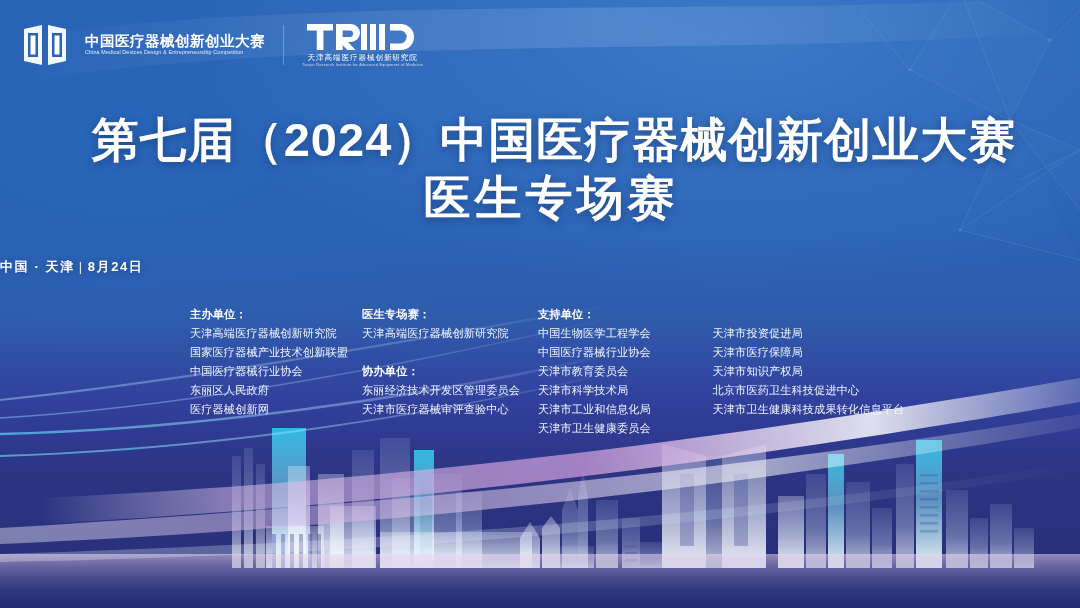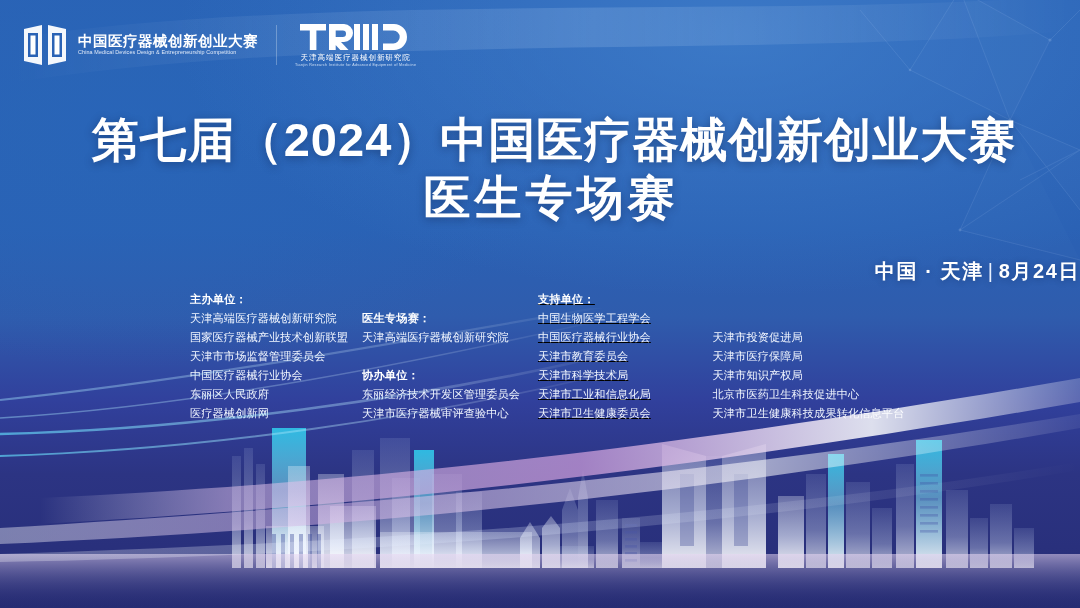--- a/index.html
+++ b/index.html
@@ -12,21 +12,21 @@
       radial-gradient(ellipse 700px 380px at 12% 20%, rgba(40,104,186,.55) 0%, rgba(40,104,186,0) 65%),
       linear-gradient(180deg,#2a62b5 0%, #2a61b4 38%, #2f5cad 52%, #31409c 66%, #2c3483 78%, #29307c 90%, #262c73 100%);
   }
 
   
   .poly{position:absolute;top:0;right:0;width:420px;height:300px;opacity:.30;pointer-events:none;}
   .streaks-top{position:absolute;top:0;left:0;width:100%;height:250px;opacity:.55;pointer-events:none;}
 
   
   .header{position:absolute;top:22px;left:22px;display:flex;align-items:center;gap:18px;}
-  .logo-left{display:flex;align-items:center;gap:10px;}
+  .logo-left{display:flex;align-items:center;gap:17px;}
   .logo-mark{width:46px;height:44px;flex:0 0 auto;}
   .logo-text{display:flex;flex-direction:column;justify-content:center;gap:2px;}
   .logo-cn{font-size:14.5px;font-weight:bold;color:#ffffff;letter-spacing:.5px;line-height:1;white-space:nowrap;}
   .logo-en{font-size:5.4px;color:#e3ecfa;letter-spacing:.12px;line-height:1;white-space:nowrap;transform:scaleY(1.05);}
   .logo-divider{width:1px;height:40px;background:rgba(255,255,255,.28);}
   .logo-right{display:flex;flex-direction:column;align-items:center;gap:2px;}
   .triid{height:30px;}
   .triid-cn{font-size:7.6px;color:#ffffff;letter-spacing:.9px;line-height:1;white-space:nowrap;}
   .triid-en{font-size:3.6px;color:#cfe0f6;letter-spacing:.35px;line-height:1;white-space:nowrap;}
 
@@ -38,35 +38,35 @@
     text-shadow:0 2px 9px rgba(9,26,66,.40);
     padding-left:28px;
   }
   .title-2{
     font-size:47px;font-weight:bold;color:#ffffff;line-height:1.22;
     letter-spacing:4px;white-space:nowrap;margin-top:2px;
     text-shadow:0 2px 9px rgba(9,26,66,.40);
     margin-left:22px;
   }
   .subtitle{
-    position:absolute;top:258px;left:0;width:100%;text-align:right;
-    font-size:20px;font-weight:bold;color:#ffffff;letter-spacing:1.6px;
+    position:absolute;top:258px;left:0;width:100%;text-align:left;
+    font-size:13px;font-weight:bold;color:#ffffff;letter-spacing:1.6px;
     text-shadow:0 1px 6px rgba(9,26,66,.35);
   }
   .sub-sep{display:inline-block;padding:0 4px;font-weight:400;color:#e7f0ff;}
 
   
   .orgs{
-    position:absolute;top:290px;left:190px;width:740px;
-    display:flex;align-items:flex-end;
+    position:absolute;top:305px;left:190px;width:740px;
+    display:flex;align-items:flex-start;
   }
   .col{display:flex;flex-direction:column;}
   .col-1{width:182px;}
   .col-2{width:186px;}
-  .col-3{width:136px;text-decoration:underline;}
+  .col-3{width:136px;}
   .col-4{width:230px;margin-left:46px;}
   .org-head{
     font-size:11.2px;font-weight:bold;color:#ffffff;line-height:19px;
     white-space:nowrap;letter-spacing:.2px;
   }
   .org-item{
     font-size:11.2px;color:#f2f7ff;line-height:19px;white-space:nowrap;letter-spacing:.1px;
   }
   .org-gap{height:19px;}
   .col-4{padding-top:19px;}
@@ -173,21 +173,20 @@
   <div class="subtitle">
     <span>中国 · 天津</span><span class="sub-sep">|</span><span>8月24日</span>
   </div>
 
   <div class="orgs">
 
     <div class="col col-1">
       <div class="org-head">主办单位：</div>
       <div class="org-item">天津高端医疗器械创新研究院</div>
       <div class="org-item">国家医疗器械产业技术创新联盟</div>
-      <div class="org-item">天津市市场监督管理委员会</div>
       <div class="org-item">中国医疗器械行业协会</div>
       <div class="org-item">东丽区人民政府</div>
       <div class="org-item">医疗器械创新网</div>
     </div>
 
     <div class="col col-2">
       <div class="org-head">医生专场赛：</div>
       <div class="org-item">天津高端医疗器械创新研究院</div>
       <div class="org-gap"></div>
       <div class="org-head">协办单位：</div>

